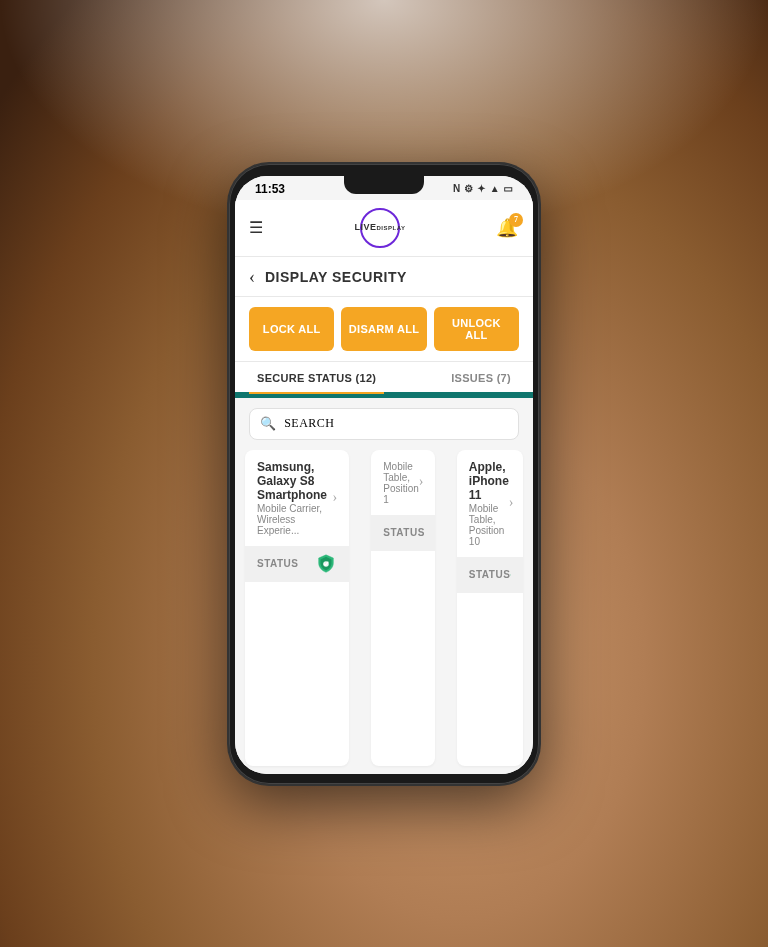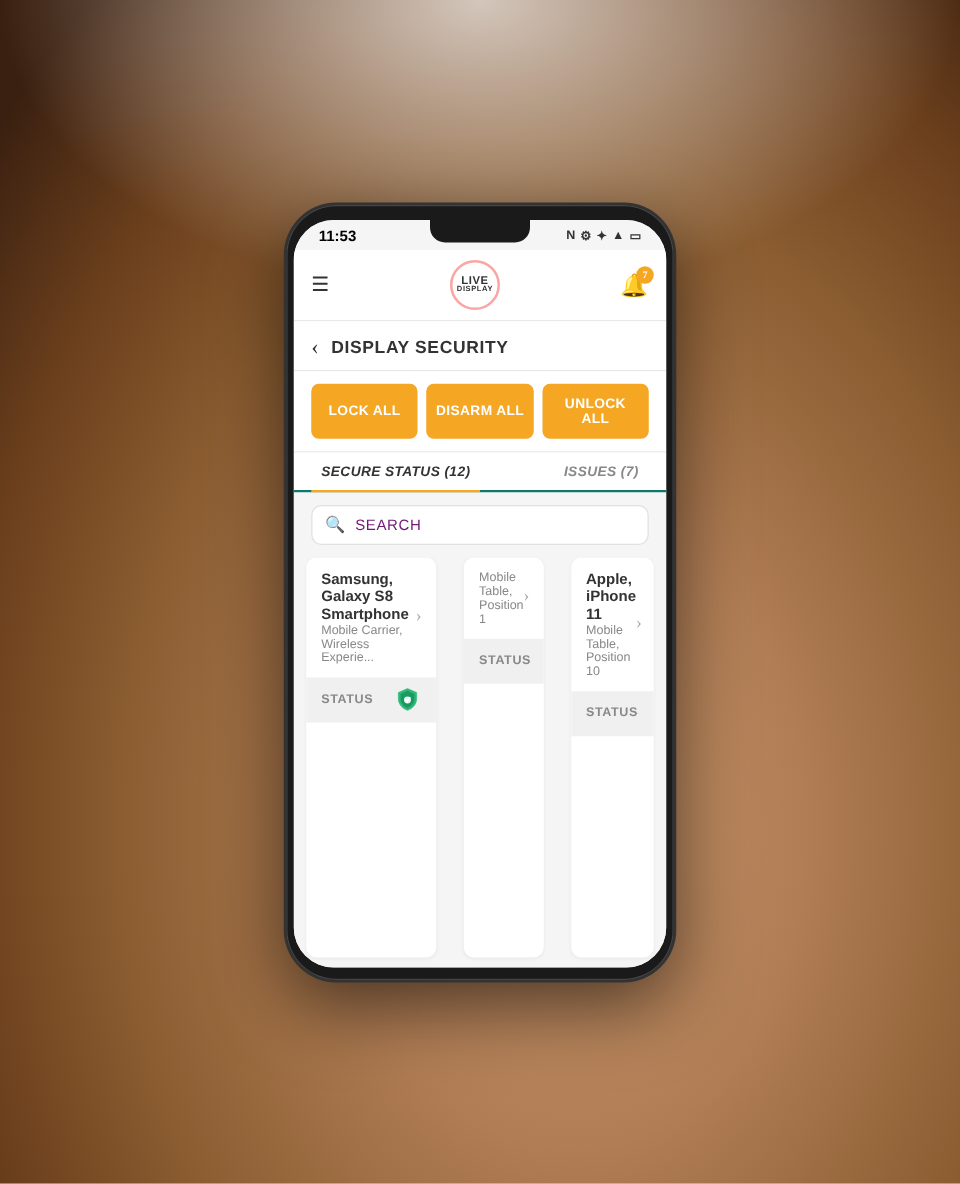--- a/index.html
+++ b/index.html
@@ -130,24 +130,24 @@
     }
 
     .hamburger-icon {
       font-size: 16px;
       color: #333;
     }
 
     .logo-circle {
       width: 40px;
       height: 40px;
-      border: 2px solid #fca5a5;
+      border: 2px solid #6d28d9;
       border-radius: 50%;
       display: flex;
-      flex-direction: column;
+      flex-direction: row;
       align-items: center;
       justify-content: center;
       font-size: 7px;
       font-weight: 900;
       font-family: -apple-system, sans-serif;
       color: #333;
       line-height: 1;
     }
 
     .logo-live {
@@ -237,23 +237,22 @@
 
     .btn-lock { background: #f5a623; }
     .btn-unlock { background: #f5a623; }
     .btn-disarm { background: #f5a623; }
 
     
     .tabs {
       background: #fff;
       display: flex;
       padding: 0 14px;
-      border-bottom: 2px solid #0f766e;
+      border-bottom: 6px solid #0f766e;
       flex-shrink: 0;
-      font-style: italic;
     }
 
     .tab {
       padding: 10px 8px 8px;
       font-size: 11px;
       font-weight: 700;
       font-family: -apple-system, sans-serif;
       letter-spacing: 0.3px;
       color: #888;
       cursor: pointer;
@@ -287,22 +286,22 @@
       gap: 8px;
     }
 
     .search-icon-unicode {
       font-size: 13px;
       color: #aaa;
     }
 
     .search-placeholder {
       font-size: 12px;
-      color: #701a75;
-      font-family: Liberation Sans, sans-serif;
+      color: #000000;
+      font-family: Liberation Serif, serif;
       letter-spacing: 0.5px;
     }
 
     
     .device-list {
       flex: 1;
       overflow: hidden;
       display: flex;
       gap: 2px;
       padding: 0 0 4px;

